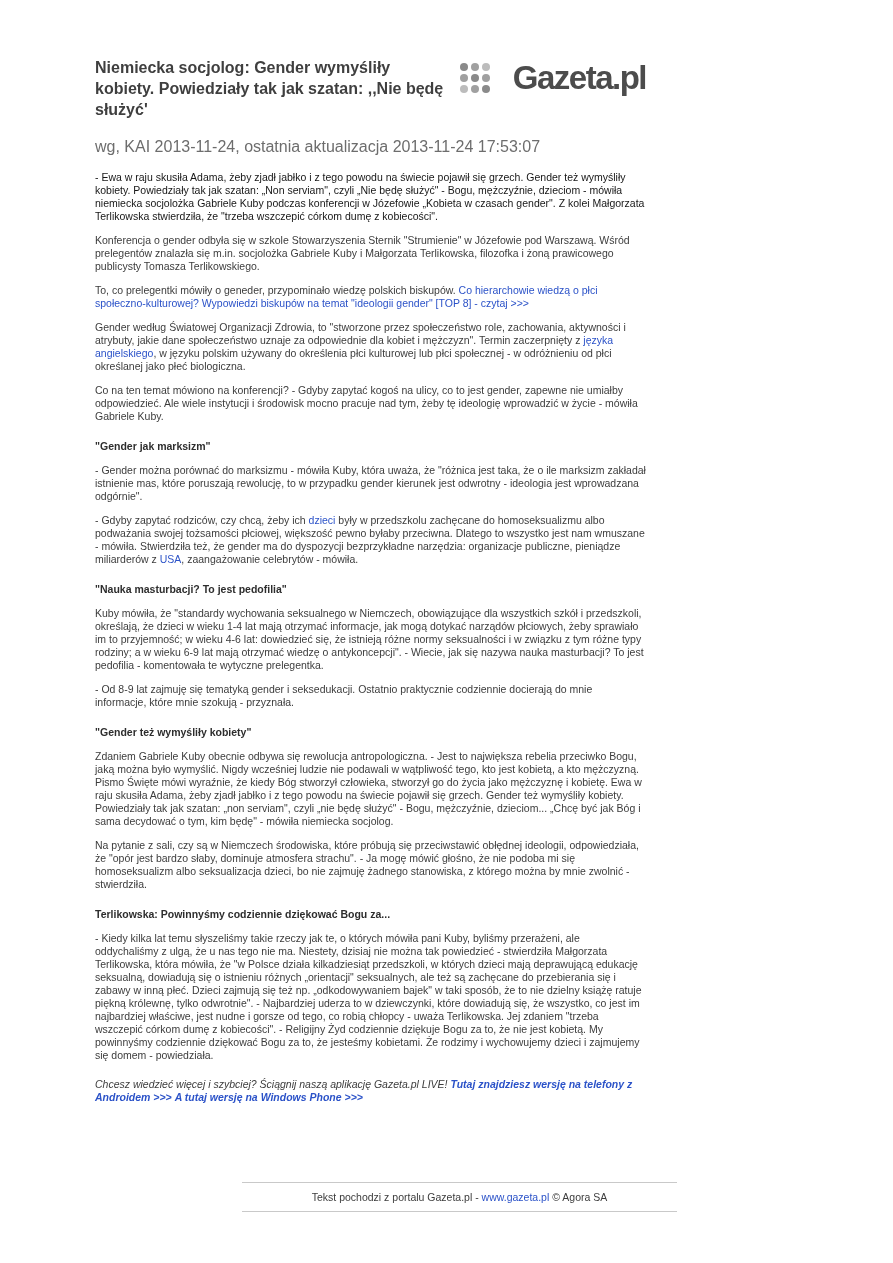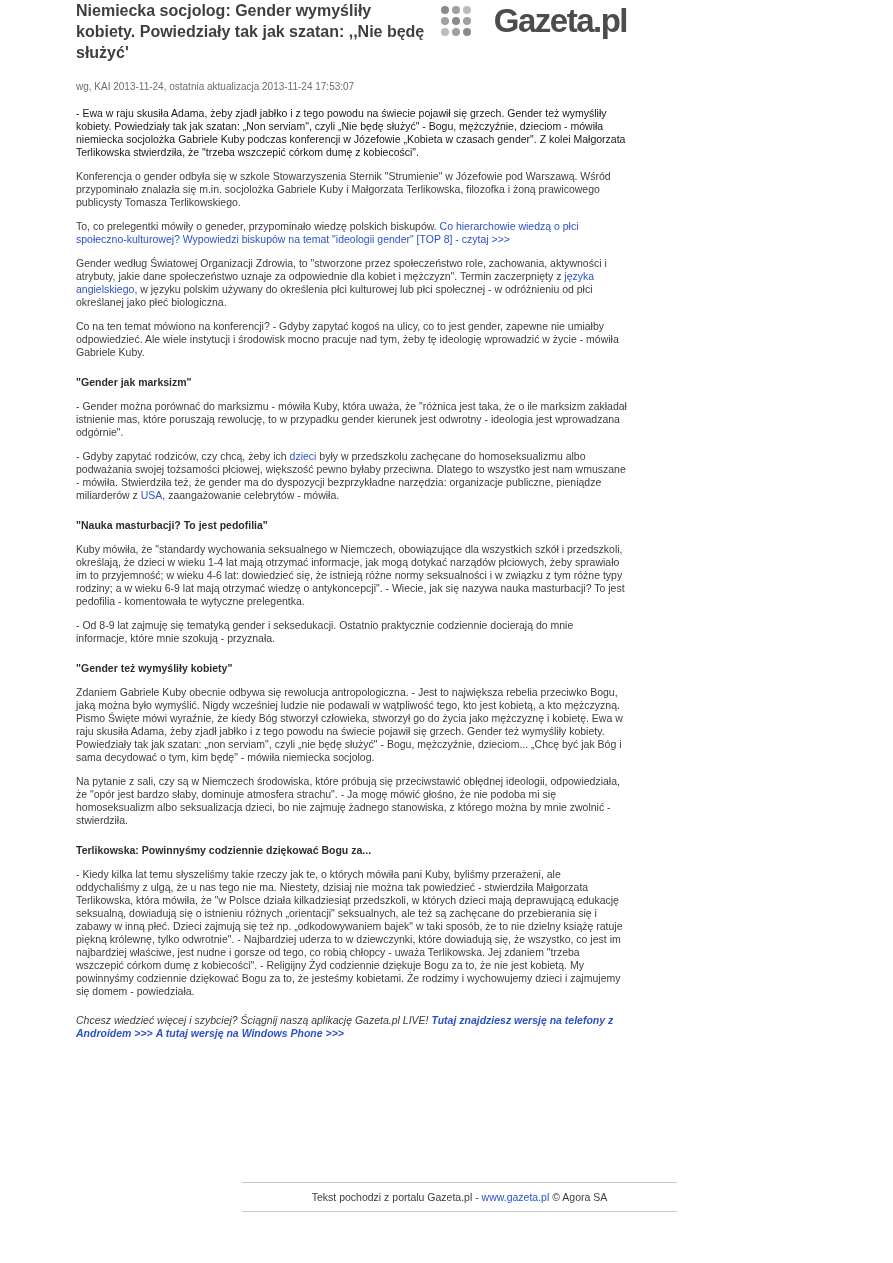--- a/index.html
+++ b/index.html
@@ -7,21 +7,22 @@
   body { font-family: "Liberation Sans", "DejaVu Sans", sans-serif; }
   .page {
     position: relative;
     width: 893px;
     height: 1263px;
     overflow: hidden;
     background: #ffffff;
   }
   .content {
     width: 551px;
-    margin-left: 76px;
+    margin-left: 95px;
+    padding-top: 57px;
   }
   .header { display: flex; justify-content: space-between; align-items: flex-start; }
   .title {
     width: 352px;
     margin: 0;
     font-size: 16px;
     line-height: 21px;
     font-weight: bold;
     color: #3f3f3f;
   }
@@ -38,21 +39,21 @@
   .logo-text {
     font-size: 33px;
     font-weight: bold;
     color: #4c4c4c;
     letter-spacing: -1.5px;
     line-height: 1;
   }
   .byline {
     margin-top: 18px;
     margin-bottom: 15px;
-    font-size: 10px;
+    font-size: 16px;
     color: #6d6d6d;
   }
   .blk {
     margin: 0 0 11px 0;
     font-size: 10.5px;
     line-height: 13px;
     color: #3c3c3c;
   }
   .blk-lead { font-weight: normal; color: #161616; }
   h3.blk-h { font-size: 10.5px; font-weight: bold; color: #2d2d2d; margin: 17px 0 11px 0; }
@@ -94,21 +95,21 @@
           <span class="dot"></span>
         </span>
         <span class="logo-text">Gazeta.pl</span>
       </div>
     </div>
 
     <div class="byline">wg, KAI 2013-11-24, ostatnia aktualizacja 2013-11-24 17:53:07</div>
 
     <div class="body">
         <p class="blk blk-lead"><span class="seg-normal">- Ewa w raju skusiła Adama, żeby zjadł jabłko i z tego powodu na świecie pojawił się grzech. Gender też wymyśliły kobiety. Powiedziały tak jak szatan: „Non serviam", czyli „Nie będę służyć" - Bogu, mężczyźnie, dzieciom - mówiła niemiecka socjolożka Gabriele Kuby podczas konferencji w Józefowie „Kobieta w czasach gender". Z kolei Małgorzata Terlikowska stwierdziła, że "trzeba wszczepić córkom dumę z kobiecości".</span></p>
-        <p class="blk blk-p"><span class="seg-normal">Konferencja o gender odbyła się w szkole Stowarzyszenia Sternik "Strumienie" w Józefowie pod Warszawą. Wśród przypominało znalazła się m.in. socjolożka Gabriele Kuby i Małgorzata Terlikowska, filozofka i żoną prawicowego publicysty Tomasza Terlikowskiego.</span></p>
+        <p class="blk blk-p"><span class="seg-normal">Konferencja o gender odbyła się w szkole Stowarzyszenia Sternik "Strumienie" w Józefowie pod Warszawą. Wśród prelegentów znalazła się m.in. socjolożka Gabriele Kuby i Małgorzata Terlikowska, filozofka i żoną prawicowego publicysty Tomasza Terlikowskiego.</span></p>
         <p class="blk blk-p"><span class="seg-normal">To, co prelegentki mówiły o geneder, przypominało wiedzę polskich biskupów. </span><a class="seg-link" href="#">Co hierarchowie wiedzą o płci społeczno-kulturowej? Wypowiedzi biskupów na temat "ideologii gender" [TOP 8] - czytaj &gt;&gt;&gt;</a></p>
         <p class="blk blk-p"><span class="seg-normal">Gender według Światowej Organizacji Zdrowia, to "stworzone przez społeczeństwo role, zachowania, aktywności i atrybuty, jakie dane społeczeństwo uznaje za odpowiednie dla kobiet i mężczyzn". Termin zaczerpnięty z </span><a class="seg-link" href="#">języka angielskiego</a><span class="seg-normal">, w języku polskim używany do określenia płci kulturowej lub płci społecznej - w odróżnieniu od płci określanej jako płeć biologiczna.</span></p>
         <p class="blk blk-p"><span class="seg-normal">Co na ten temat mówiono na konferencji? - Gdyby zapytać kogoś na ulicy, co to jest gender, zapewne nie umiałby odpowiedzieć. Ale wiele instytucji i środowisk mocno pracuje nad tym, żeby tę ideologię wprowadzić w życie - mówiła Gabriele Kuby.</span></p>
         <h3 class="blk blk-h"><span class="seg-normal">"Gender jak marksizm"</span></h3>
         <p class="blk blk-p"><span class="seg-normal">- Gender można porównać do marksizmu - mówiła Kuby, która uważa, że "różnica jest taka, że o ile marksizm zakładał istnienie mas, które poruszają rewolucję, to w przypadku gender kierunek jest odwrotny - ideologia jest wprowadzana odgórnie".</span></p>
         <p class="blk blk-p"><span class="seg-normal">- Gdyby zapytać rodziców, czy chcą, żeby ich </span><a class="seg-link" href="#">dzieci</a><span class="seg-normal"> były w przedszkolu zachęcane do homoseksualizmu albo podważania swojej tożsamości płciowej, większość pewno byłaby przeciwna. Dlatego to wszystko jest nam wmuszane - mówiła. Stwierdziła też, że gender ma do dyspozycji bezprzykładne narzędzia: organizacje publiczne, pieniądze miliarderów z </span><a class="seg-link" href="#">USA</a><span class="seg-normal">, zaangażowanie celebrytów - mówiła.</span></p>
         <h3 class="blk blk-h"><span class="seg-normal">"Nauka masturbacji? To jest pedofilia"</span></h3>
         <p class="blk blk-p"><span class="seg-normal">Kuby mówiła, że "standardy wychowania seksualnego w Niemczech, obowiązujące dla wszystkich szkół i przedszkoli, określają, że dzieci w wieku 1-4 lat mają otrzymać informacje, jak mogą dotykać narządów płciowych, żeby sprawiało im to przyjemność; w wieku 4-6 lat: dowiedzieć się, że istnieją różne normy seksualności i w związku z tym różne typy rodziny; a w wieku 6-9 lat mają otrzymać wiedzę o antykoncepcji". - Wiecie, jak się nazywa nauka masturbacji? To jest pedofilia - komentowała te wytyczne prelegentka.</span></p>
         <p class="blk blk-p"><span class="seg-normal">- Od 8-9 lat zajmuję się tematyką gender i seksedukacji. Ostatnio praktycznie codziennie docierają do mnie informacje, które mnie szokują - przyznała.</span></p>
         <h3 class="blk blk-h"><span class="seg-normal">"Gender też wymyśliły kobiety"</span></h3>

